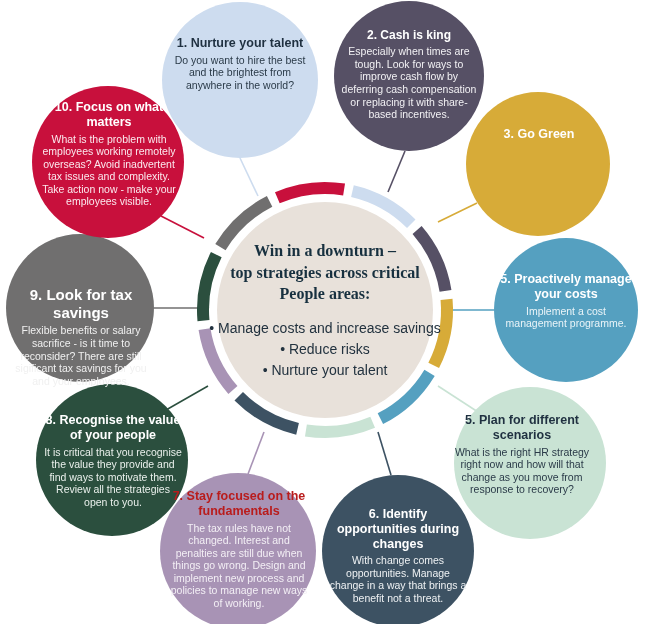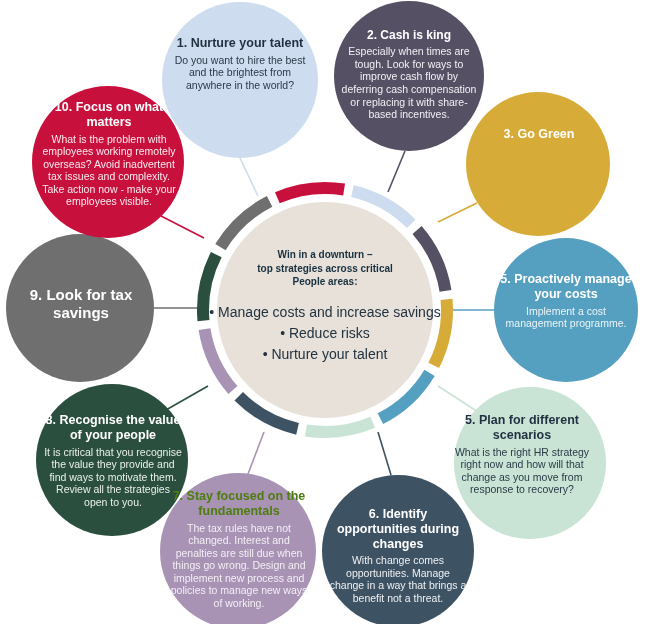--- a/index.html
+++ b/index.html
@@ -43,24 +43,25 @@
     position: absolute;
     left: 205px;
     top: 236px;
     width: 240px;
     text-align: center;
     color: #1f3040;
     pointer-events: none;
   }
   .hub-title {
     font-weight: bold;
-    font-size: 10px;
+    font-size: 16px;
     line-height: 1.35;
-    margin: 12px;
+    margin: 4px;
     color: #17303f;
+    font-family: Liberation Serif, serif;
   }
   .hub-list {
     list-style: none;
     margin: 13px 0 0 0;
     padding: 0;
     font-size: 14px;
     line-height: 1.5;
     color: #22323f;
   }
   .hub-list li::before {
@@ -145,28 +146,29 @@
       </div>
       <div class="bubble-text" style="left: 454px; top: 413px; width: 136px;">
         <div class="bubble-title" style="color: rgb(31, 48, 64); font-size: 12.5px;">5. Plan for different scenarios</div>
         <div class="bubble-body" style="color: rgb(42, 58, 72); font-size: 10.5px;">What is the right HR strategy right now and how will that change as you move from response to recovery?</div>
       </div>
       <div class="bubble-text" style="left: 328px; top: 507px; width: 140px;">
         <div class="bubble-title" style="color: rgb(255, 255, 255); font-size: 12.5px;">6. Identify opportunities during changes</div>
         <div class="bubble-body" style="color: rgb(238, 241, 243); font-size: 10.5px;">With change comes opportunities. Manage change in a way that brings a benefit not a threat.</div>
       </div>
       <div class="bubble-text" style="left: 168px; top: 489px; width: 142px;">
-        <div class="bubble-title" style="color: #4d7c0f; font-size: 12.5px;">7. Stay focused on the fundamentals</div>
+        <div class="bubble-title" style="color: #b91c1c; font-size: 12.5px;">7. Stay focused on the fundamentals</div>
         <div class="bubble-body" style="color: rgb(243, 239, 245); font-size: 10.5px;">The tax rules have not changed. Interest and penalties are still due when things go wrong. Design and implement new process and policies to manage new ways of working.</div>
       </div>
       <div class="bubble-text" style="left: 44px; top: 413px; width: 138px;">
         <div class="bubble-title" style="color: rgb(255, 255, 255); font-size: 12.5px;">8. Recognise the value of your people</div>
         <div class="bubble-body" style="color: rgb(234, 240, 236); font-size: 10.5px;">It is critical that you recognise the value they provide and find ways to motivate them. Review all the strategies open to you.</div>
       </div>
       <div class="bubble-text" style="left: 12px; top: 265px; width: 138px;">
         <div class="bubble-title" style="color: rgb(255, 255, 255); font-size: 15px; margin-top: 21px;">9. Look for tax savings</div>
+        <div class="bubble-body" style="color: rgb(240, 240, 240); font-size: 10.5px;">Flexible benefits or salary sacrifice -  is it time to reconsider? There are still sigificant tax savings for you and your employees.</div>
       </div>
       <div class="bubble-text" style="left: 38px; top: 100px; width: 142px;">
         <div class="bubble-title" style="color: rgb(255, 255, 255); font-size: 12.5px;">10. Focus on what matters</div>
         <div class="bubble-body" style="color: rgb(251, 233, 238); font-size: 10.5px;">What is the problem with employees working remotely overseas? Avoid inadvertent tax issues and complexity. Take action now - make your employees visible.</div>
       </div>
     </div>
 </div>
 
 </body></html>

